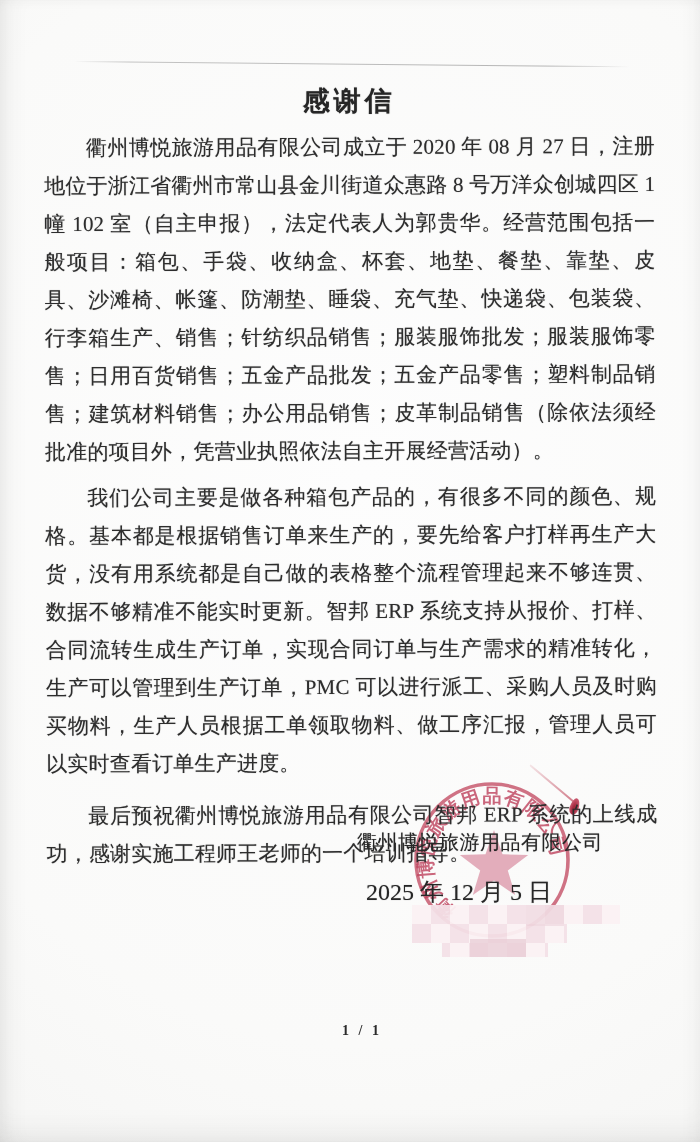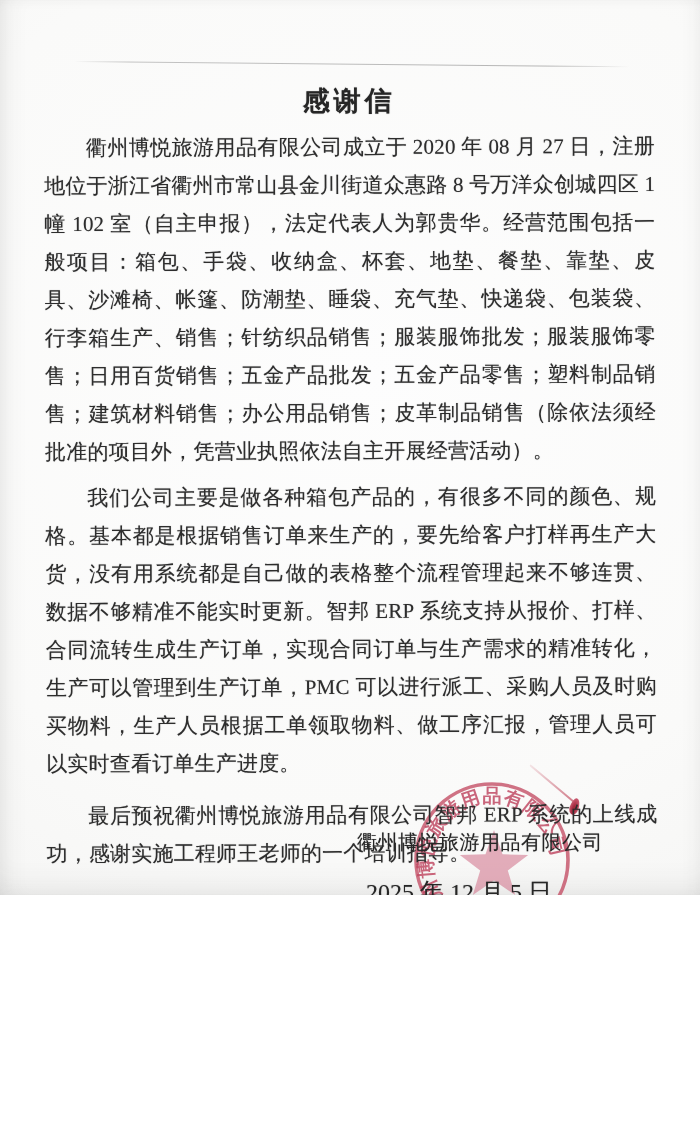--- a/index.html
+++ b/index.html
@@ -4,21 +4,21 @@
 <style>
   * { box-sizing: border-box; margin: 0; padding: 0; }
   html, body { width: 700px; height: 1142px; }
   body {
     font-family: "Liberation Serif", "DejaVu Serif", serif;
     background: #ffffff;
   }
   .page {
     position: relative;
     width: 700px;
-    height: 895px;
+    height: 1142px;
     overflow: hidden;
     background: radial-gradient(ellipse 130% 90% at 52% 42%, #fdfdfd 0%, #fafaf9 55%, #f2f2f1 100%);
     box-shadow:
       inset 20px 0 30px -24px rgba(60,60,60,.18),
       inset -16px 0 26px -22px rgba(60,60,60,.12),
       inset 0 -26px 36px -28px rgba(60,60,60,.16),
       inset 0 10px 20px -18px rgba(60,60,60,.10);
     color: #2d2d2d;
   }
   .paper-edge {

